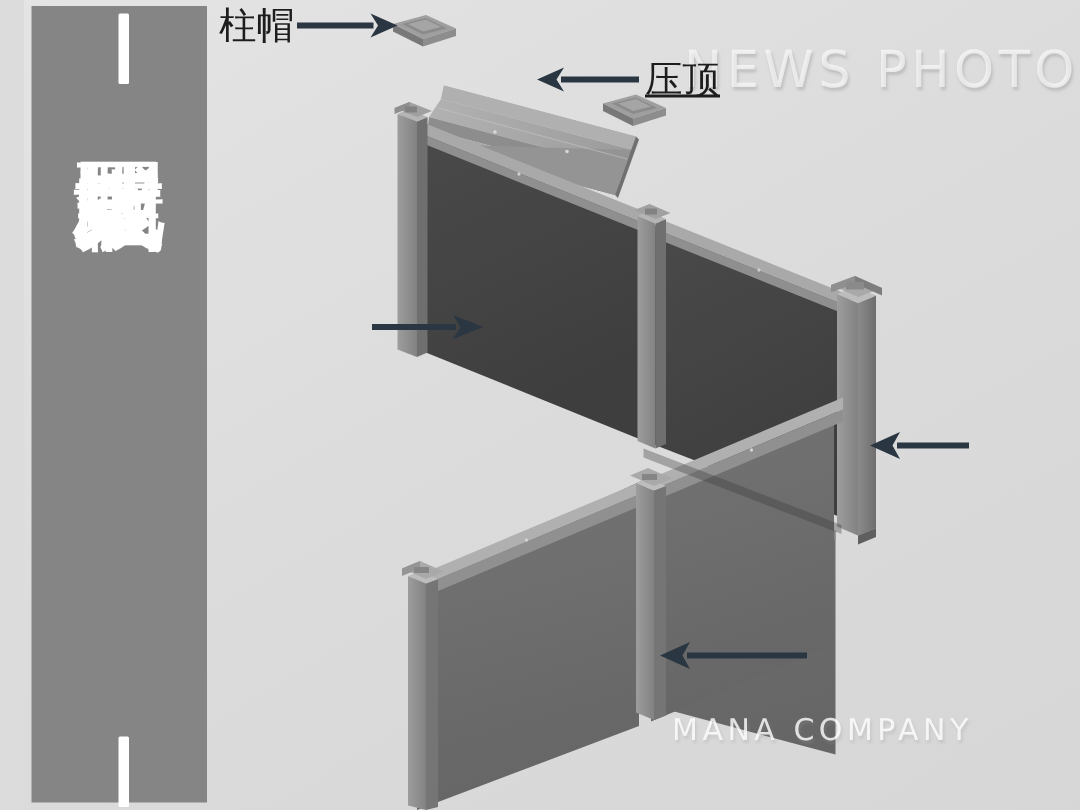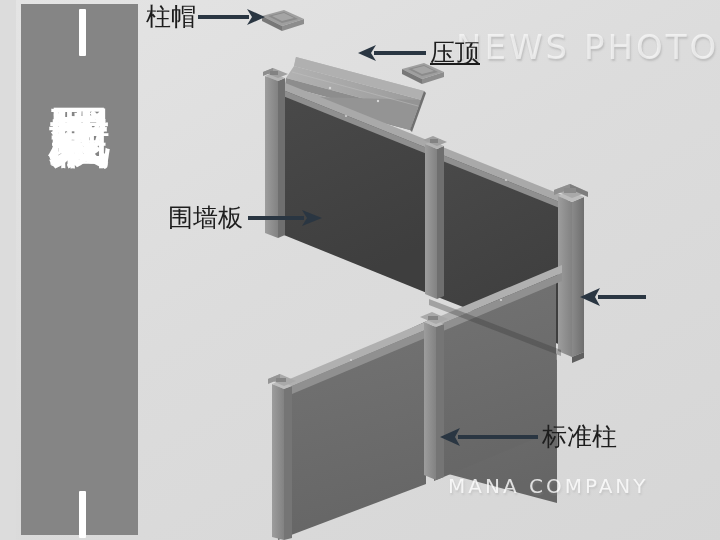--- a/index.html
+++ b/index.html
@@ -271,22 +271,20 @@
         <polygon points="444,428 424,437 444,446 439,437" stroke="none"></polygon>
       </g>
     </g>
   </svg>
 
   <div class="wm wm-news">NEWS PHOTO</div>
   <div class="wm wm-mana">MANA COMPANY</div>
 
   <div class="lbl lbl-zhumao">柱帽</div>
   <div class="lbl lbl-yading">压顶</div>
-  <div class="lbl lbl-weiqiangban">围墙板</div>
-  <div class="lbl lbl-biaozhunzhu">标准柱</div>
 
   <div class="side-band">
     <div class="side-dash top"></div>
     <div class="side-title">
       <span>装配式大板围墙</span>
     </div>
     <div class="side-dash bottom"></div>
   </div>
 
 </div>

